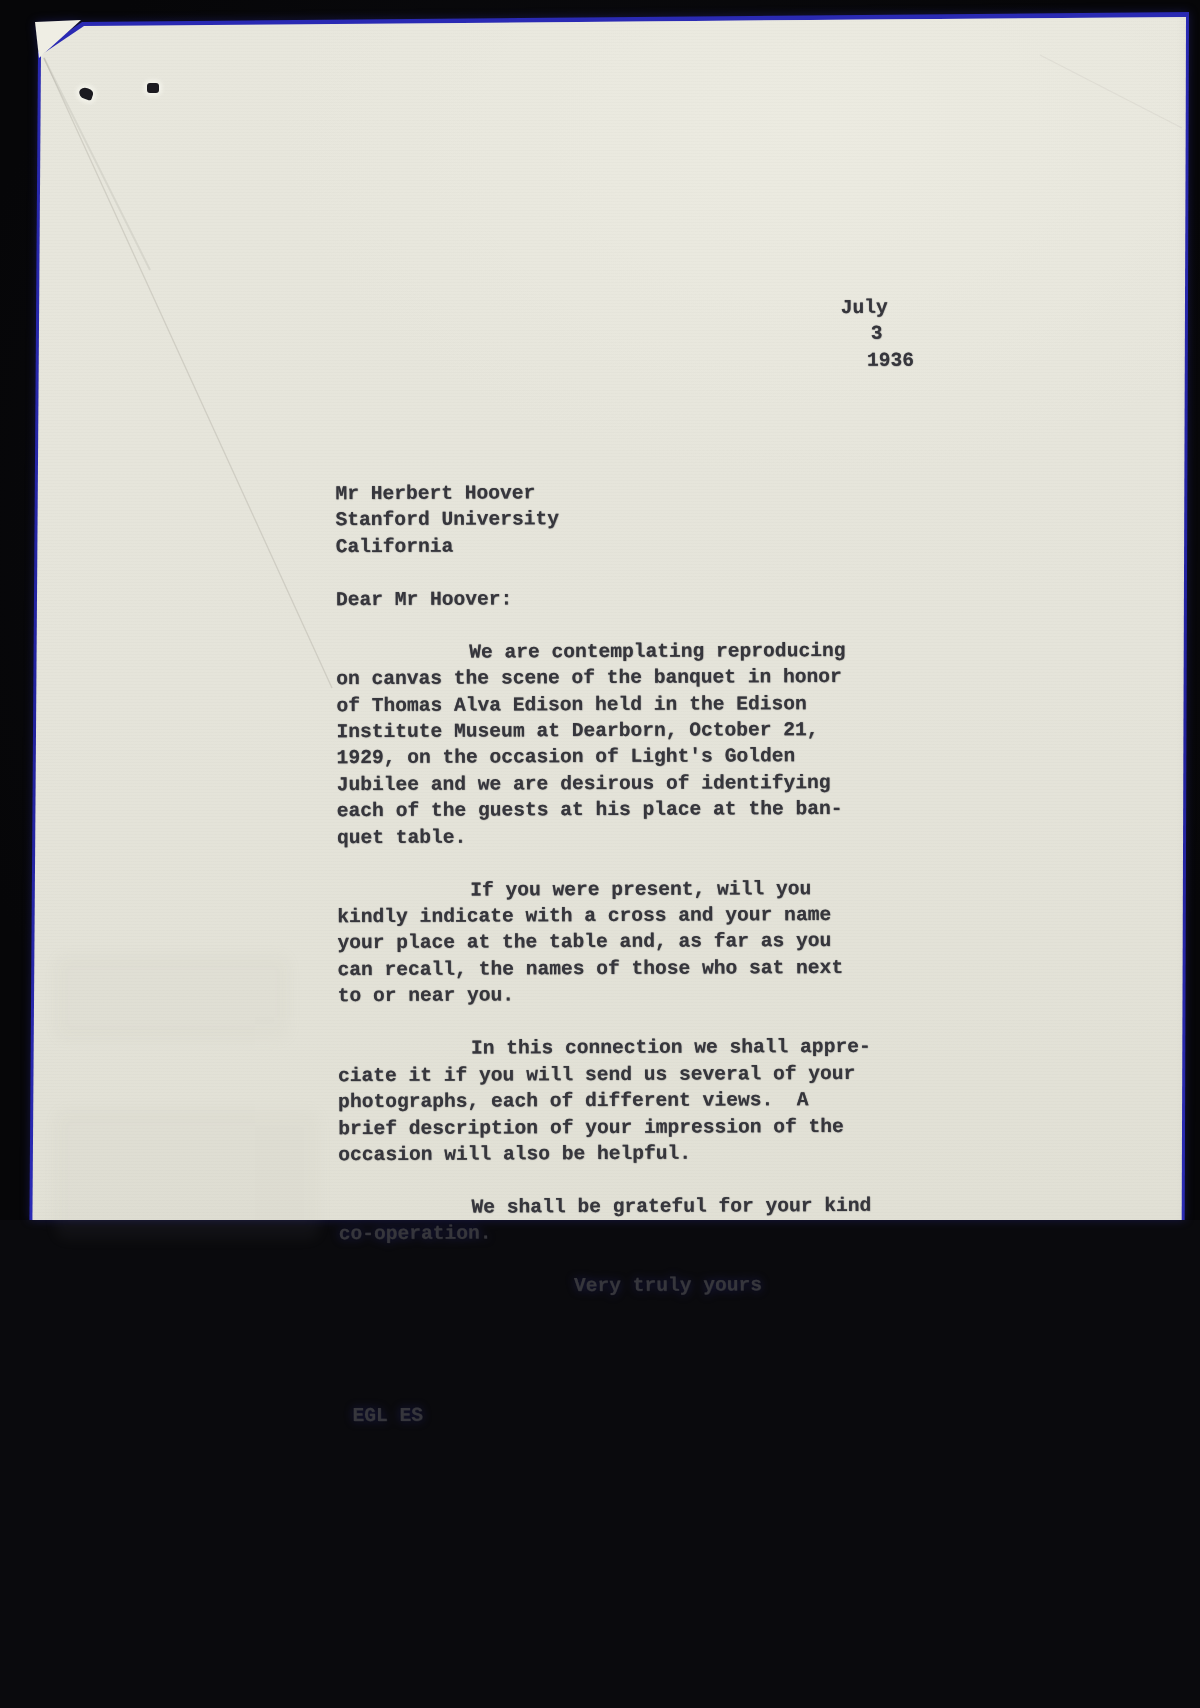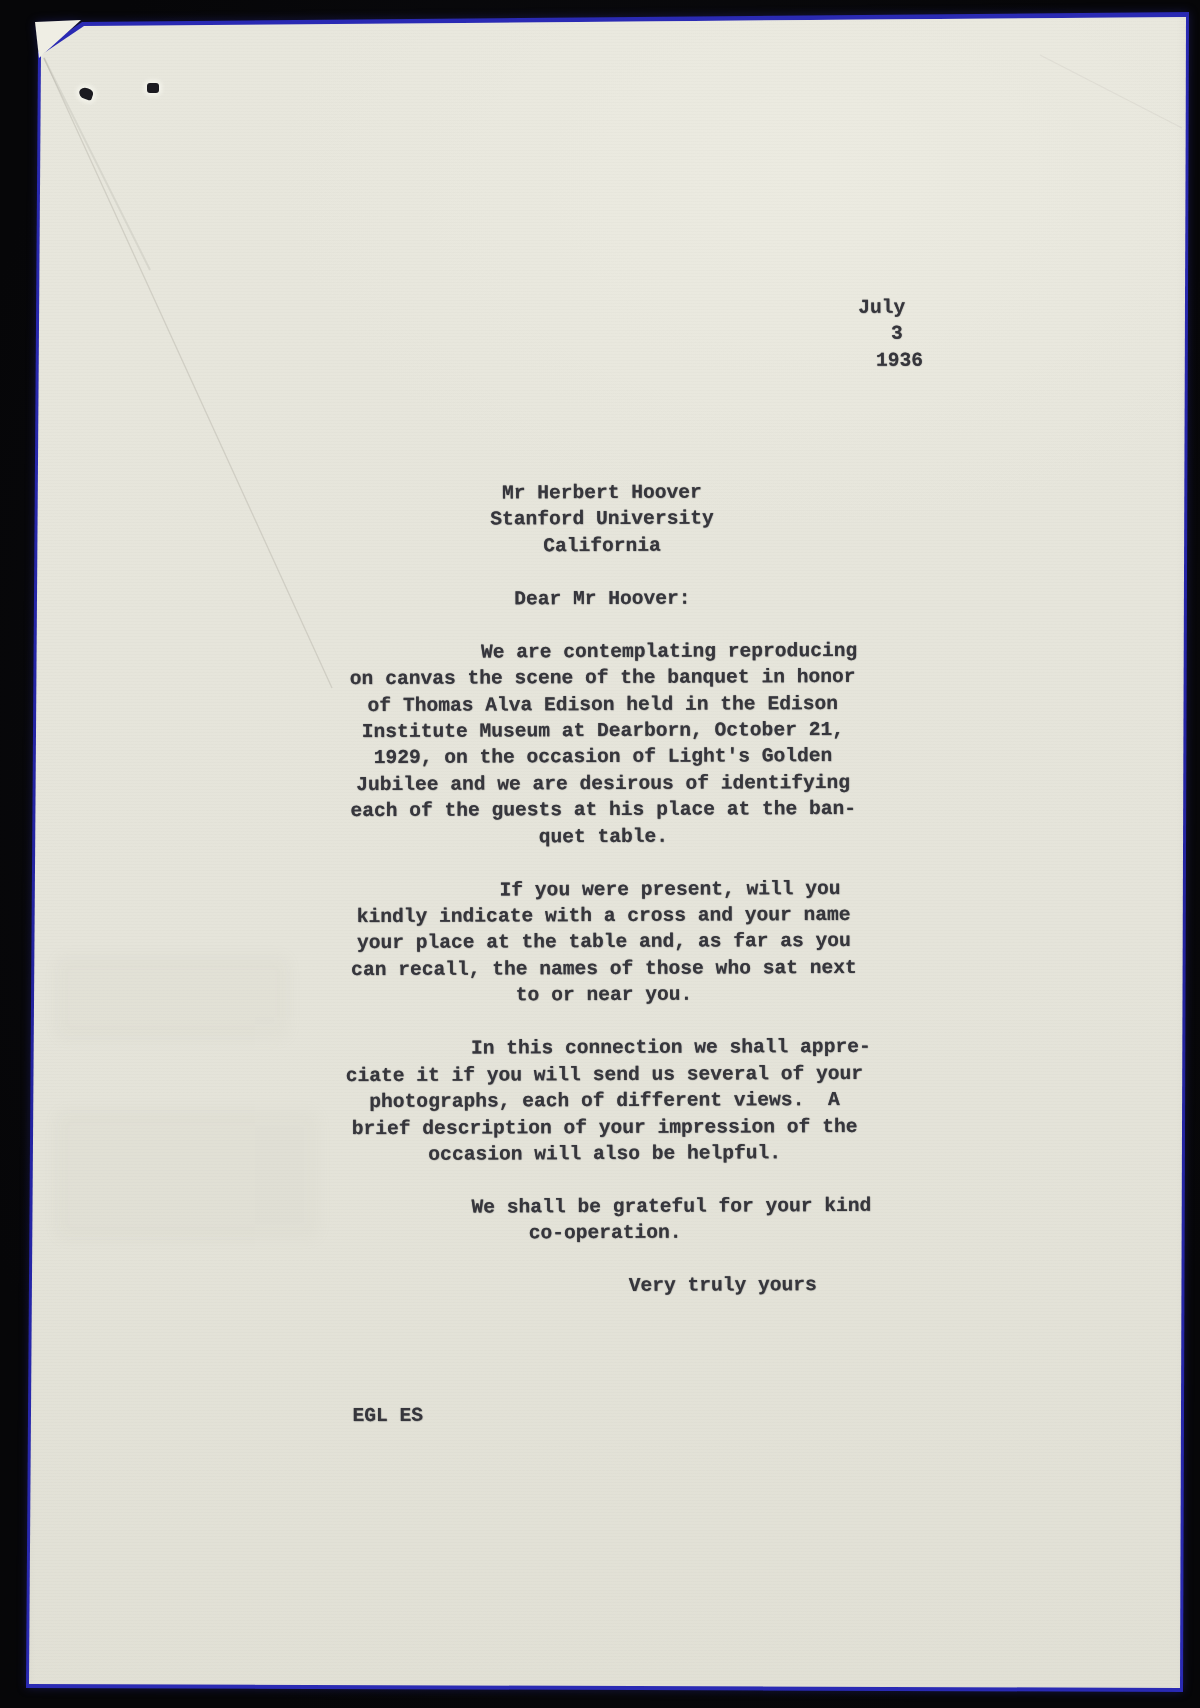--- a/index.html
+++ b/index.html
@@ -6,25 +6,24 @@
     margin: 0;
     padding: 0;
     width: 1200px;
     height: 1708px;
     overflow: hidden;
     background: #0a0a0d;
   }
   .scan {
     position: relative;
     width: 1200px;
-    height: 1708px;
+    height: 1220px;
     background:
       radial-gradient(ellipse at 50% 45%, #0e0e12 0%, #060608 80%),
       #0a0a0d;
-    text-align: center;
   }
   .paper-stack {
     position: absolute;
     inset: 0;
     filter: drop-shadow(0 0 5px rgba(45,45,170,0.35));
   }
   
   .edge-layer {
     position: absolute;
     inset: 0;
@@ -91,21 +90,21 @@
     color: #36363c;
     text-shadow: 0 0 1px rgba(54,54,60,0.55), 0.4px 0.4px 0.8px rgba(54,54,60,0.35);
   }
   .date-block {
     position: absolute;
     left: 843px; top: 296px;
     line-height: 26.4px;
   }
   .date-block .dl { white-space: pre; }
   .date-day  { margin-left: 30px; }
-  .date-year { margin-left: 35px; }
+  .date-year { margin-left: 26px; }
 
   .body-block {
     position: absolute;
     left: 337px; top: 480px;
     line-height: 26.45px;
   }
   .line {
     white-space: pre;
     height: 26.45px;
   }

